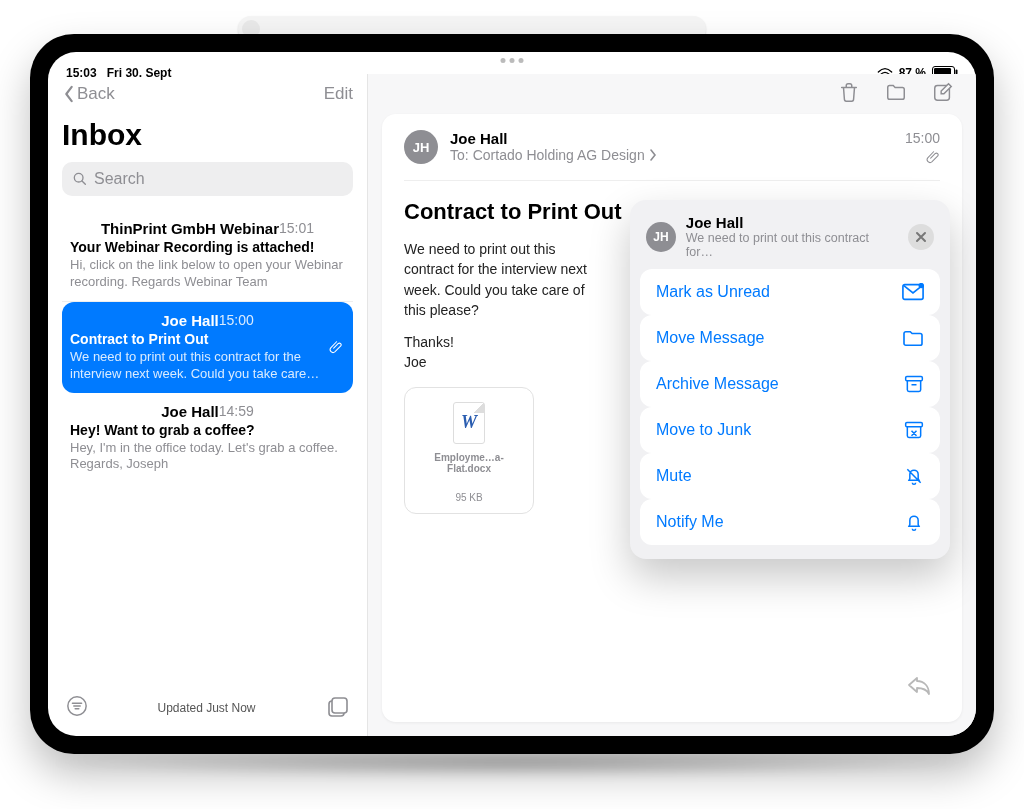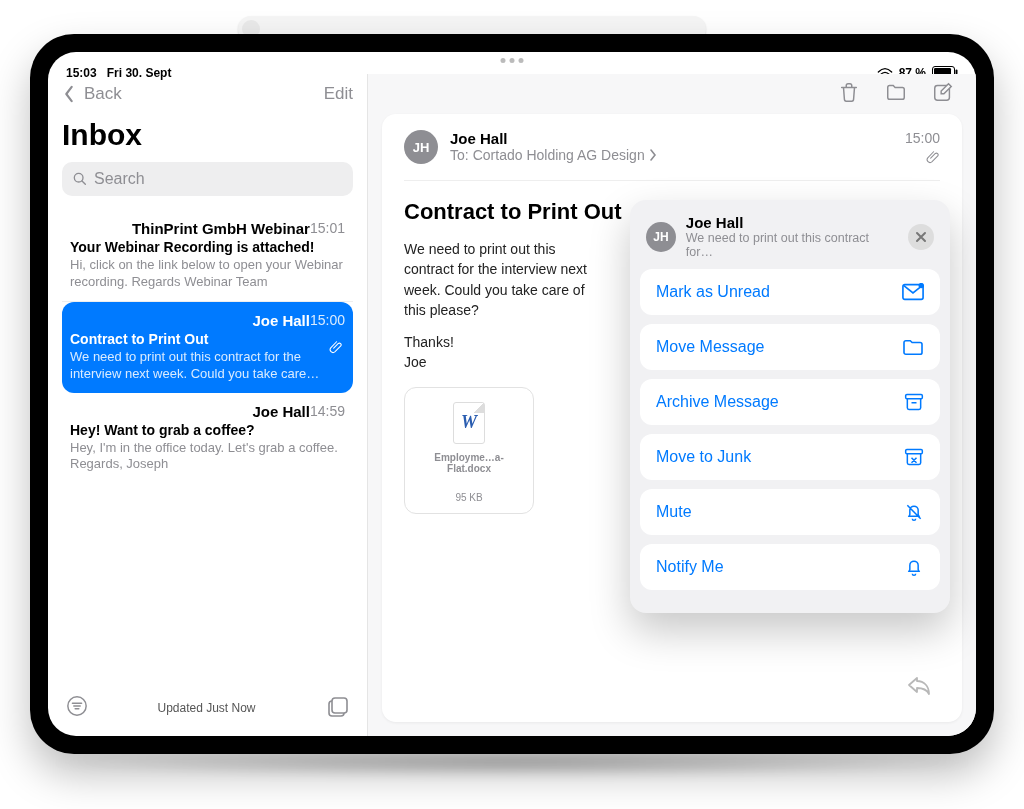--- a/index.html
+++ b/index.html
@@ -29,31 +29,31 @@
   }
   .status-right { display:flex; align-items:center; gap:6px; font-size:12px;}
   .wifi-icon svg, .battery-icon{display:inline-block;vertical-align:middle;}
   .dots { position:absolute; left:50%; top:6px; transform:translateX(-50%); display:flex; gap:4px;}
   .dots span{width:5px;height:5px;background:#bbb;border-radius:50%;}
 
   .content { flex:1; display:flex; position:relative; }
   
   .left-pane { width: 320px; border-right:1px solid #e5e5e5; display:flex; flex-direction:column; padding:0 14px; }
   .nav-row { display:flex; justify-content:space-between; align-items:center; height:40px; }
-  .back-btn { display:flex; align-items:center; color:#8e8e93; font-size:17px; gap:8px;}
+  .back-btn { display:flex; align-items:center; color:#8e8e93; font-size:17px; gap:1px;}
   .back-btn svg{width:14px;height:18px;}
   .edit-btn { color:#8e8e93; font-size:17px;}
   .inbox-title { font-size:30px; font-weight:800; margin:4px 0 10px; }
   .search-box { background:#eeeeef; border-radius:10px; height:34px; display:flex; align-items:center; padding:0 10px; gap:6px; color:#8e8e93; font-size:16px;}
   .search-box svg{width:16px;height:16px;}
 
   .msg-list { margin-top:14px; }
   .msg { padding:10px 8px; border-bottom:1px solid #eee; position:relative; }
   .msg:last-child{border-bottom:none;}
-  .msg .row1 { display:flex; justify-content:flex-end; font-size:15px;}
+  .msg .row1 { display:flex; justify-content:center; font-size:15px;}
   .msg .sender{font-weight:700;}
   .msg .time{color:#8e8e93;font-size:14px;}
   .msg .subject{font-size:14px; margin-top:2px;font-weight:bold;}
   .msg .preview{font-size:13px; color:#8e8e93; margin-top:2px; line-height:1.3;}
   .msg.selected{ background:#007aff; border-radius:12px; color:#fff; border-bottom:none;}
   .msg.selected .time, .msg.selected .preview{color:rgba(255,255,255,.85);}
   .msg.selected .clip{position:absolute; right:10px; top:38px;}
   .msg.selected .clip svg{stroke:#fff;}
 
   .left-footer { margin-top:auto; display:flex; justify-content:space-between; align-items:center; padding:10px 4px 14px; }
@@ -85,21 +85,21 @@
   .popover{
     position:absolute; right:26px; top:126px; width:320px;
     background:#f1f1f3; border-radius:16px; box-shadow:0 18px 40px rgba(0,0,0,.22);
     padding:10px 10px 14px;
   }
   .popover-header{display:flex;align-items:center;gap:10px;padding:4px 6px 10px;}
   .popover-header .avatar{width:30px;height:30px;font-size:12px;}
   .pop-title{font-weight:700;font-size:15px;}
   .pop-sub{font-size:12.5px;color:#8e8e93;}
   .pop-close{margin-left:auto;width:26px;height:26px;border-radius:50%;background:#ddd;display:flex;align-items:center;justify-content:center;color:#777;font-size:15px;}
-  .action{background:#fff;border-radius:12px;height:46px;display:flex;align-items:center;justify-content:space-between;padding:0 16px;margin-bottom:9px;color:#007aff;font-size:16px;gap:12px;}
+  .action{background:#fff;border-radius:12px;height:46px;display:flex;align-items:center;justify-content:space-between;padding:0 16px;color:#007aff;font-size:16px;gap:12px;}
   .action svg{stroke:#007aff;fill:none;}
   .reply-area{position:absolute;right:30px;bottom:22px;}
   .reply-area svg{stroke:#b0b0b0;}
   .shadow-under{
     position:absolute;left:40px;right:40px;top:748px;height:30px;
     background:radial-gradient(ellipse at center, rgba(0,0,0,.25), transparent 70%);
     filter:blur(4px);
   }
 </style>
 </head>

